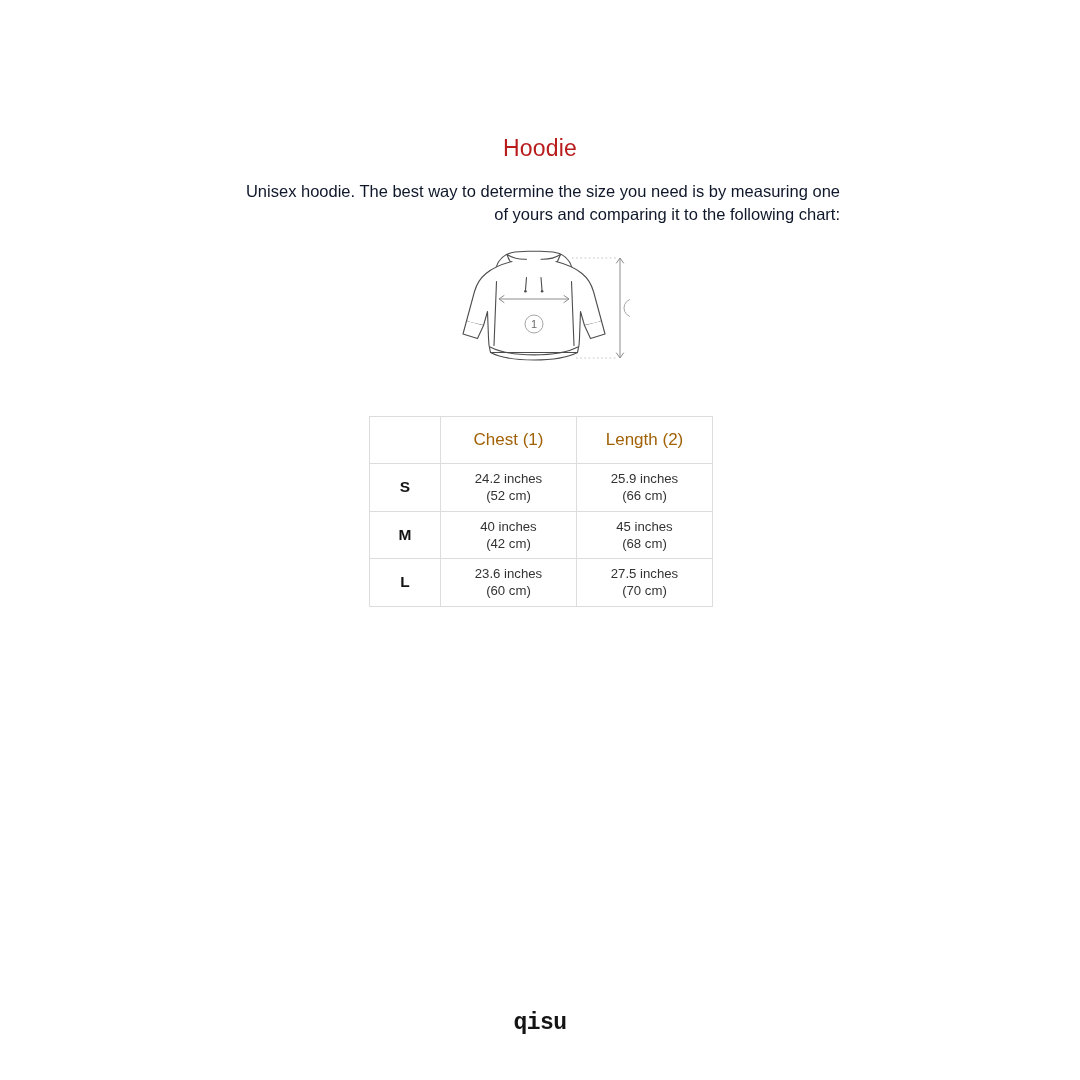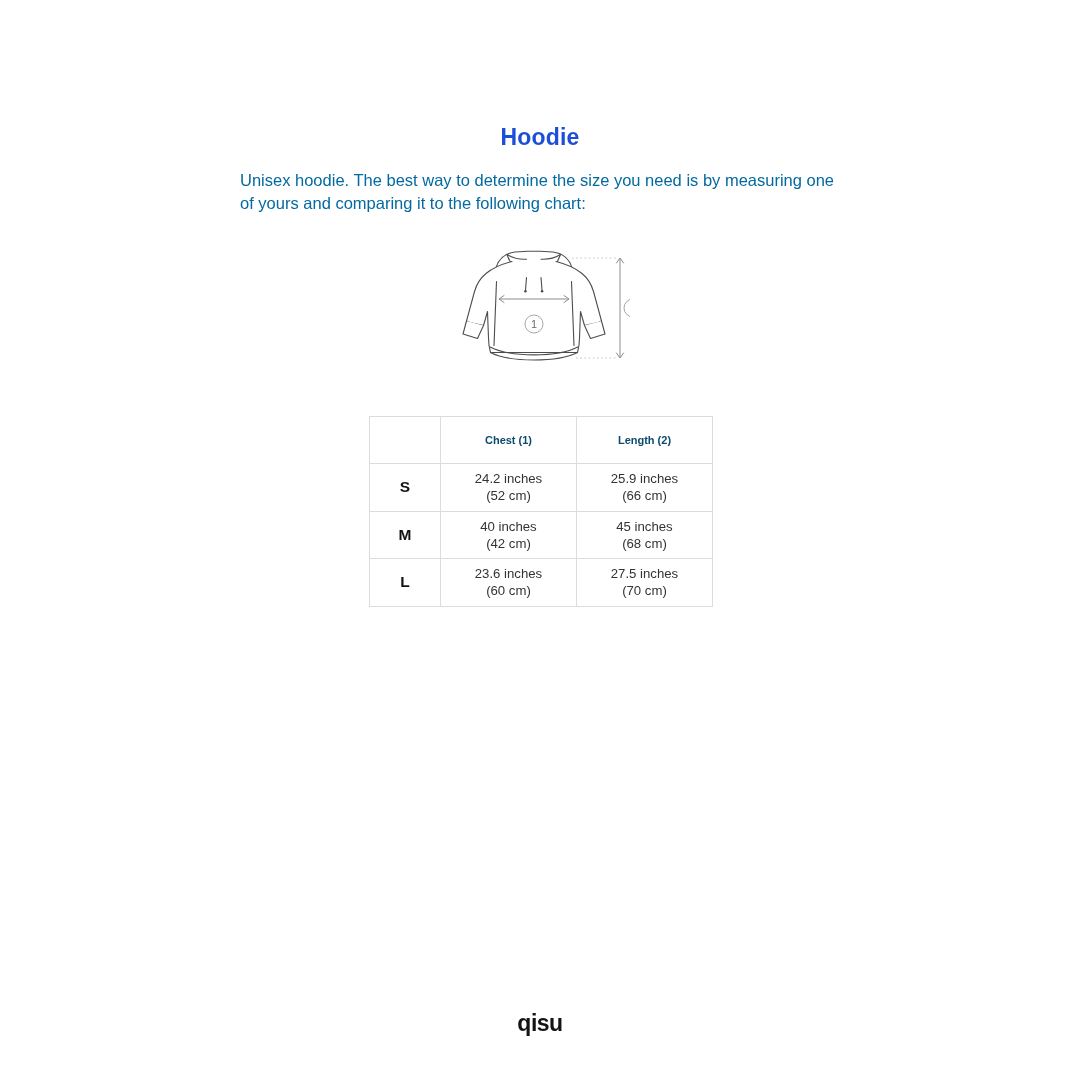--- a/index.html
+++ b/index.html
@@ -25,33 +25,33 @@
   
   .header {
     position: absolute;
     top: 122px;
     left: 0;
     width: 1080px;
     text-align: center;
   }
   .title {
     font-size: 23px;
-    font-weight: bold;
-    color: #1d4ed8;
+    font-weight: normal;
+    color: #b91c1c;
     letter-spacing: 0.2px;
     line-height: 30px;
-    margin: 0;
+    margin: 11px;
   }
   .description {
     margin: 17px auto 0 auto;
     width: 600px;
     font-size: 16.5px;
     line-height: 22.5px;
-    color: #0369a1;
-    text-align: left;
+    color: #0f172a;
+    text-align: right;
   }
 
   
   .diagram-wrap {
     position: absolute;
     top: 245px;
     left: 0;
     width: 1080px;
     text-align: center;
   }
@@ -77,23 +77,23 @@
     padding: 0;
     vertical-align: middle;
     text-align: center;
   }
   col.c-size  { width: 71px; }
   col.c-chest { width: 136px; }
   col.c-len   { width: 136px; }
 
   table.size-table thead th {
     height: 46px;
-    font-size: 11px;
-    font-weight: bold;
-    color: #0c4a6e;
+    font-size: 17px;
+    font-weight: normal;
+    color: #a16207;
   }
   table.size-table tbody tr { height: 47.5px; }
 
   .size-label {
     font-size: 15.5px;
     font-weight: bold;
     color: #141414;
   }
   .meas {
     font-size: 13.2px;
@@ -109,21 +109,21 @@
     top: 1010px;
     left: 0;
     width: 1080px;
     text-align: center;
   }
   .logo {
     font-size: 23px;
     font-weight: bold;
     letter-spacing: -0.5px;
     color: #141414;
-    font-family: Liberation Sans, sans-serif;
+    font-family: Liberation Mono, monospace;
   }
 </style>
 </head>
 <body>
 
 <div class="page">
 
   <div class="header">
     <h1 class="title">Hoodie</h1>
     <p class="description">Unisex hoodie. The best way to determine the size you need is by measuring one of yours and comparing it to the following chart:</p>

